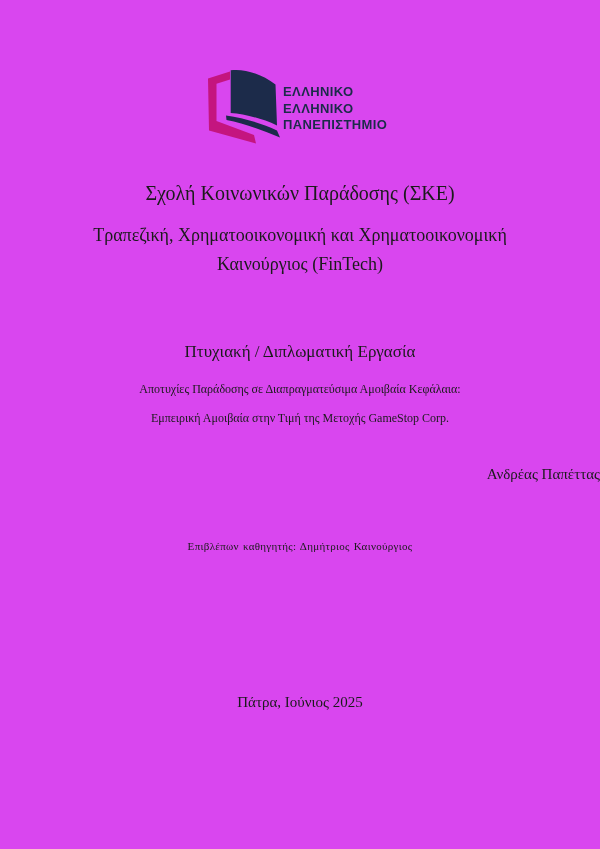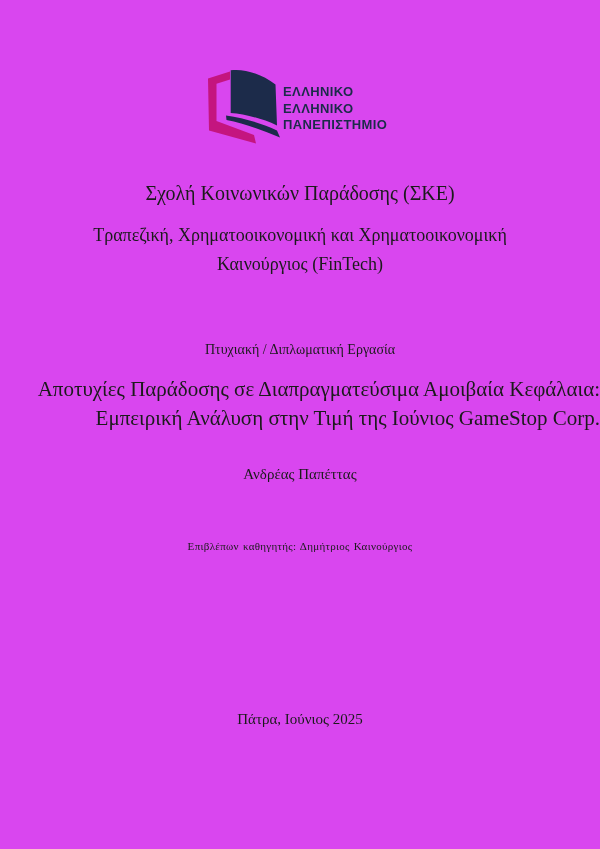--- a/index.html
+++ b/index.html
@@ -51,44 +51,44 @@
     line-height: 1.15;
   }
   .program {
     top: 221px;
     font-size: 18px;
     line-height: 29px;
     white-space: normal;
   }
   .thesis-type {
     top: 342px;
-    font-size: 14px;
+    font-size: 17px;
     line-height: 1.15;
   }
   .thesis-title {
     top: 375px;
-    font-size: 21px;
+    font-size: 12px;
     line-height: 29px;
     white-space: normal;
-    text-align: right;
   }
   .author {
     top: 466px;
     font-size: 15px;
     line-height: 1.15;
+    text-align: right;
   }
   .supervisor {
     top: 540px;
     font-size: 11px;
     line-height: 1.15;
     letter-spacing: 0.3px;
     word-spacing: 1px;
   }
   .place-date {
-    top: 711px;
+    top: 694px;
     font-size: 15px;
     line-height: 1.15;
   }
 </style>
 </head>
 <body>
 
 <div class="page">
 
   <svg class="logo-mark" viewBox="0 0 76 84" xmlns="http://www.w3.org/2000/svg" aria-hidden="true">
@@ -110,21 +110,21 @@
 
   <div class="tline program">
     <div>Τραπεζική, Χρηματοοικονομική και Χρηματοοικονομική</div>
     <div>Καινούργιος (FinTech)</div>
   </div>
 
   <div class="tline thesis-type">Πτυχιακή / Διπλωματική Εργασία</div>
 
   <div class="tline thesis-title">
     <div>Αποτυχίες Παράδοσης σε Διαπραγματεύσιμα Αμοιβαία Κεφάλαια:</div>
-    <div>Εμπειρική Ανάλυση στην Τιμή της Ιούνιος GameStop Corp.</div>
+    <div>Εμπειρική Αμοιβαία στην Τιμή της Μετοχής GameStop Corp.</div>
   </div>
 
   <div class="tline author">Ανδρέας Παπέττας</div>
 
   <div class="tline supervisor">Επιβλέπων καθηγητής: Δημήτριος Καινούργιος</div>
 
   <div class="tline place-date">Πάτρα, Ιούνιος 2025</div>
 
 </div>
 

